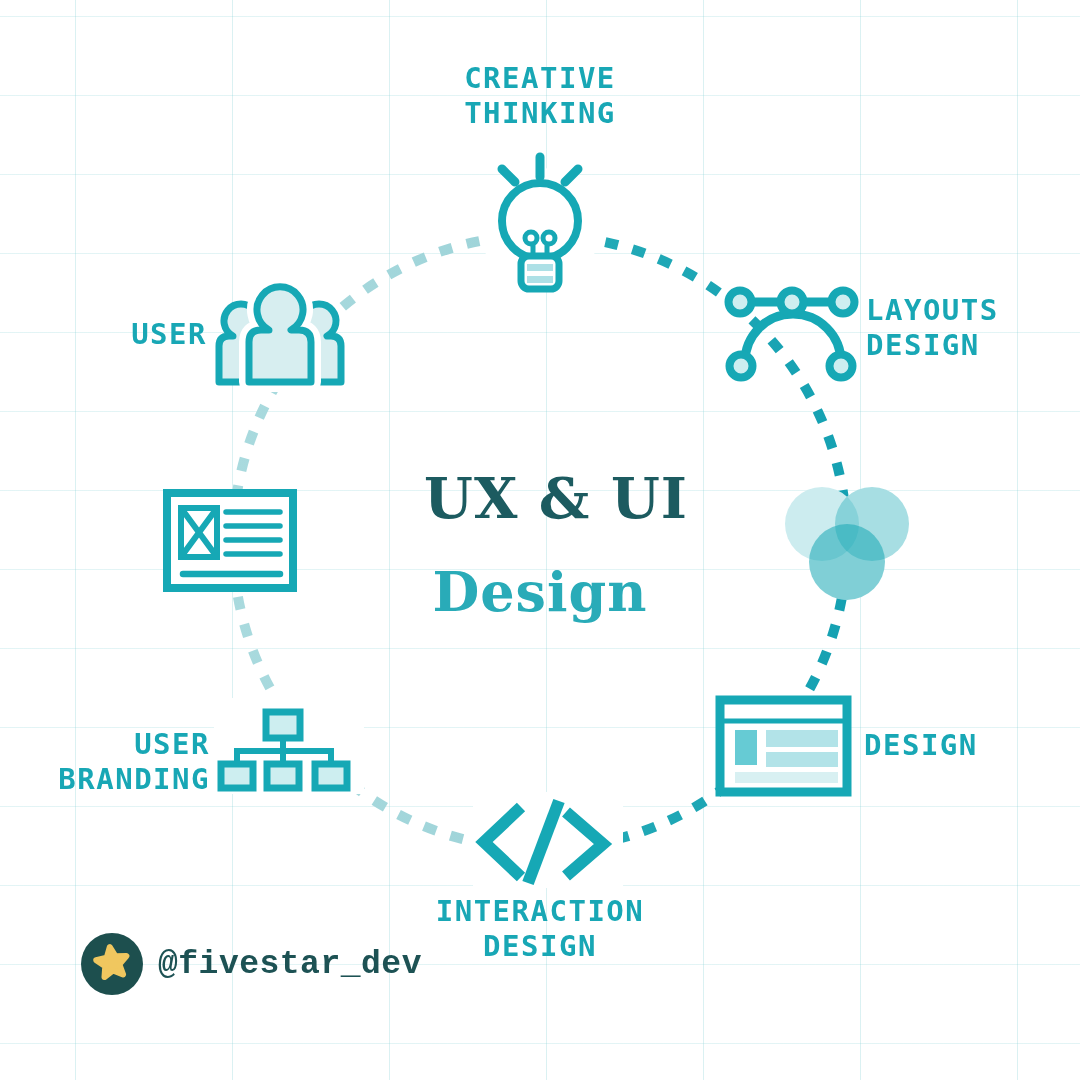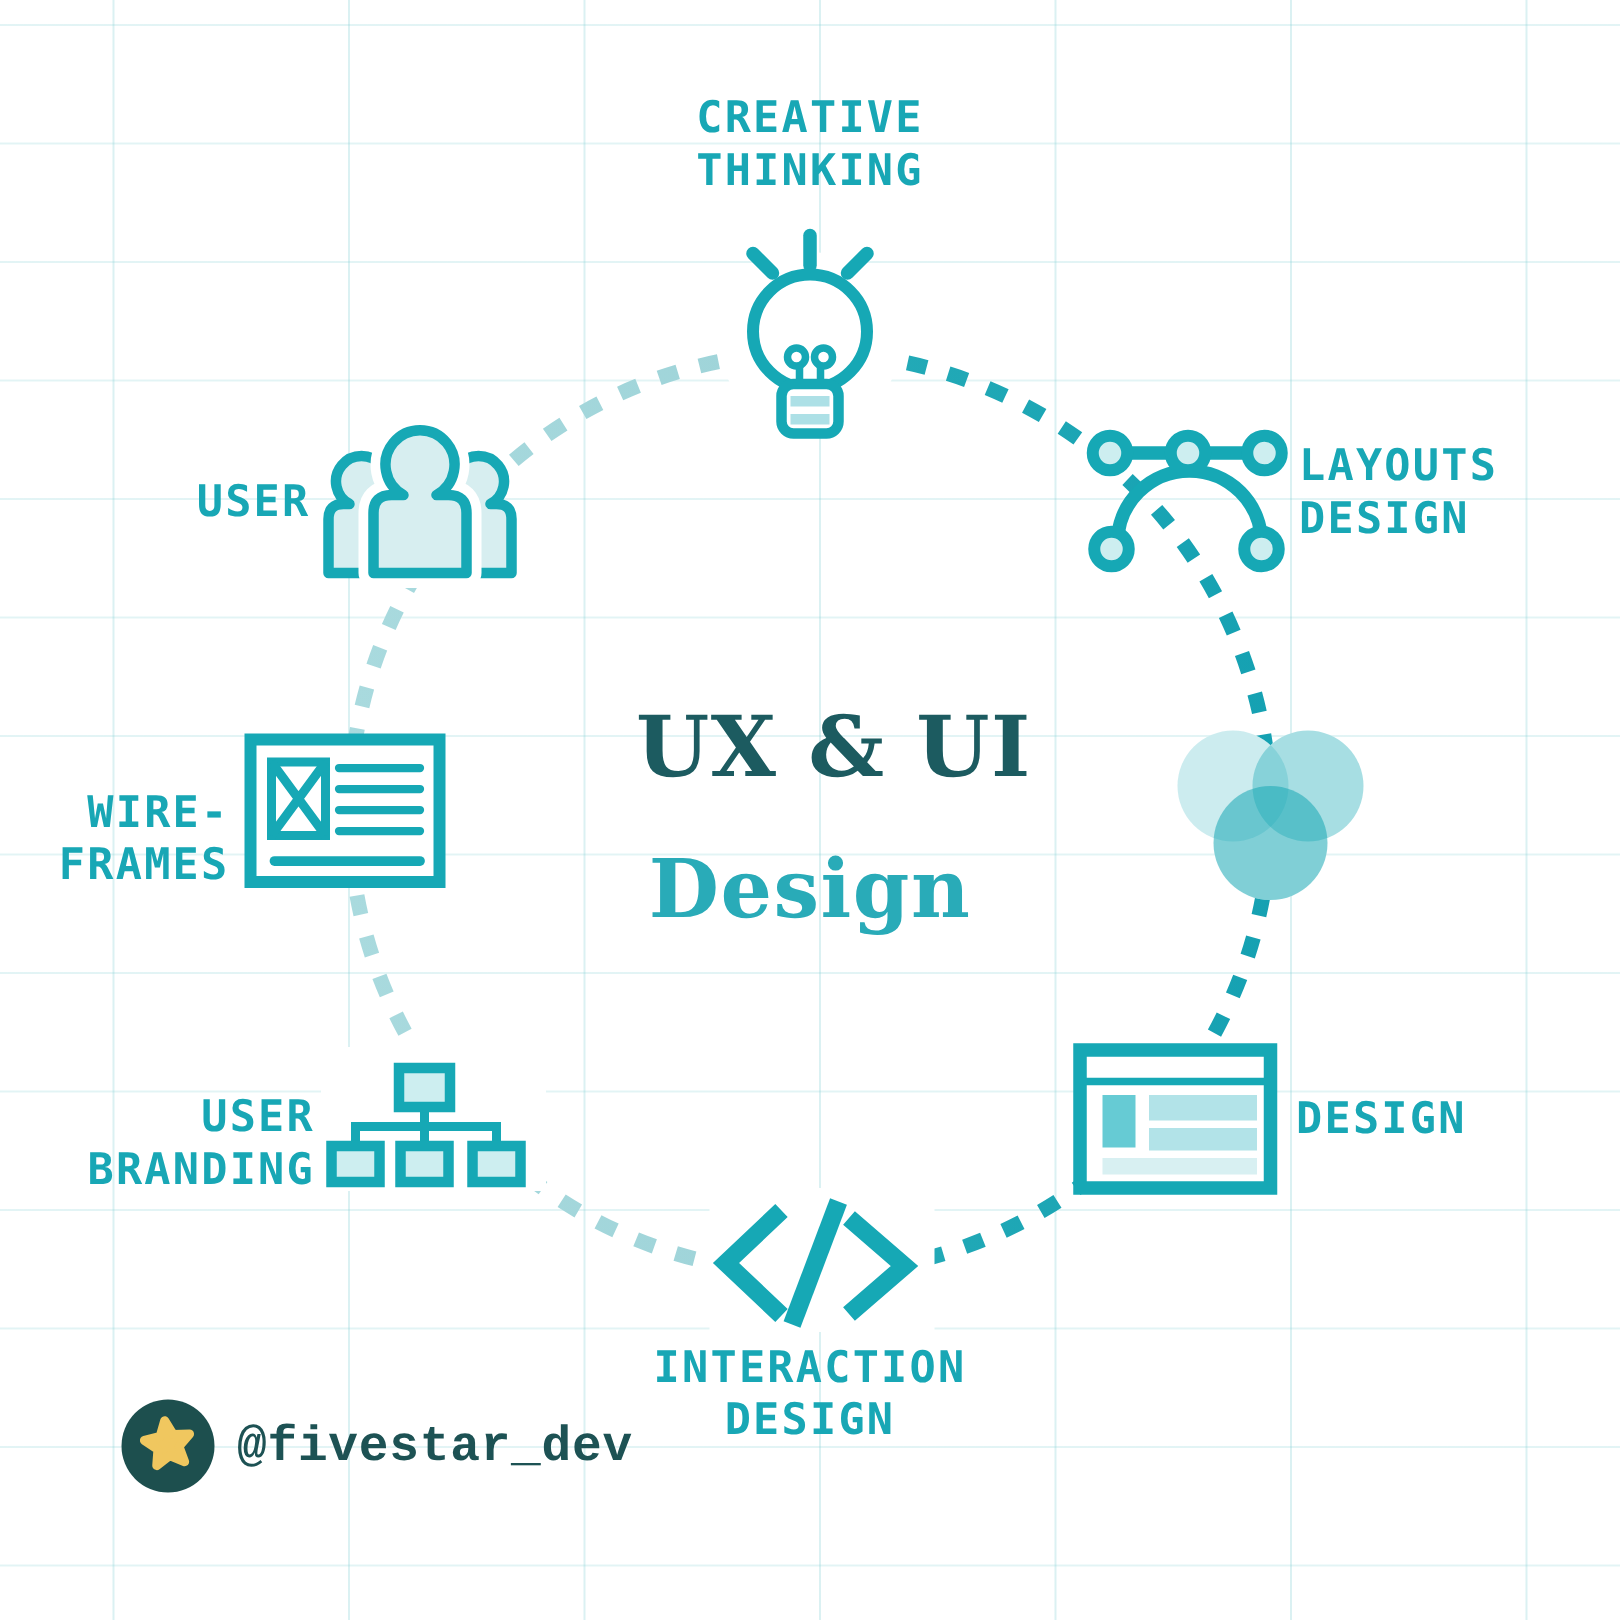--- a/index.html
+++ b/index.html
@@ -172,24 +172,20 @@
   <div class="label center" style="left:340px;top:894px;width:400px;">
     <div>INTERACTION</div>
     <div>DESIGN</div>
   </div>
 
   <div class="label right" style="right:870px;top:711px;">
     <div>USER</div>
     <div>BRANDING</div>
   </div>
 
-  <div class="label right" style="right:927px;top:508px;">
-    <div>WIRE-</div>
-    <div>FRAMES</div>
-  </div>
 
   <div class="label right" style="right:873px;top:301px;">
     <div>USER</div>
   </div>
 
   <div class="center-title">
     <div class="title-main">UX &amp; UI</div>
     <div class="title-sub">Design</div>
   </div>
 

